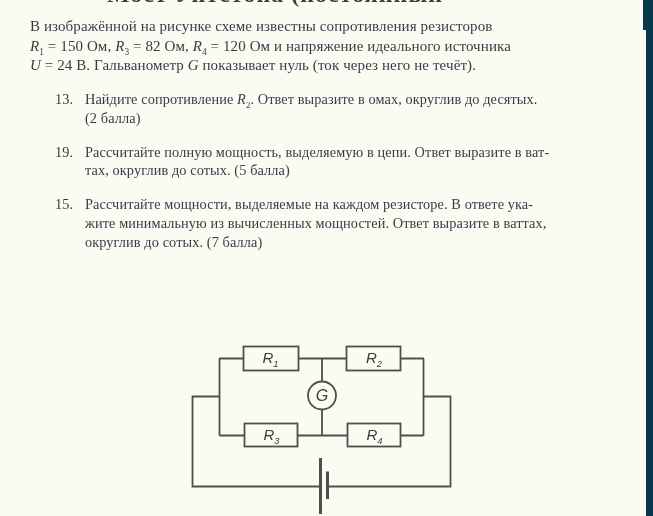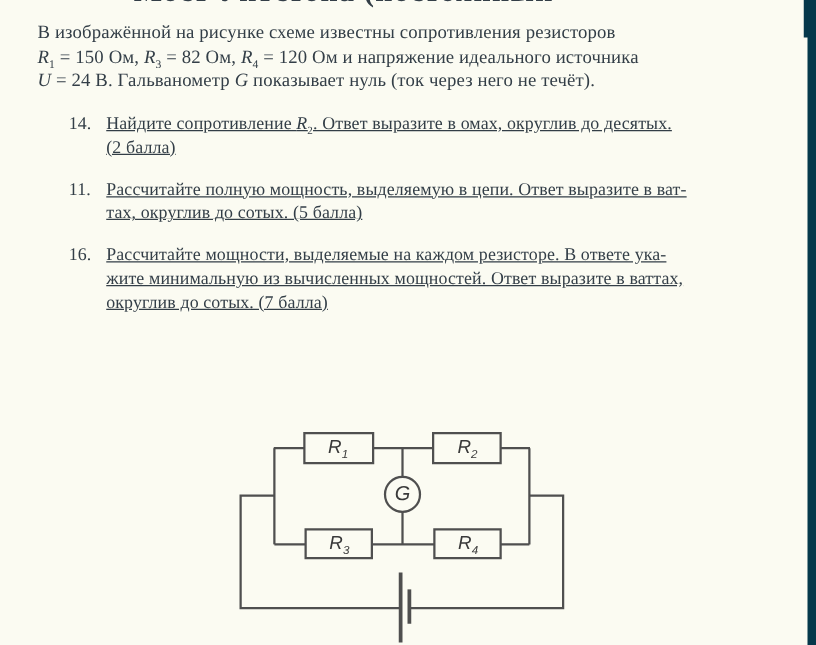--- a/index.html
+++ b/index.html
@@ -32,21 +32,21 @@
     font-size: 15px; line-height: 19.5px; margin: 0;
     white-space: pre-line; text-align: left; letter-spacing: 0.1px;
   }
   .problems {
     position: absolute; left: 55px; top: 90px; width: 575px;
     margin: 0; padding: 0; list-style: none;
     font-size: 14.3px; line-height: 18.8px; letter-spacing: 0.1px;
   }
   .problems li { display: flex; margin-bottom: 15px; }
   .problems .num { flex: 0 0 30px; }
-  .problems .txt { flex: 1 1 auto; white-space: pre-line; text-decoration: underline; }
+  .problems .txt { flex: 1 1 auto; white-space: pre-line; }
   sub { font-size: 0.62em; line-height: 0; }
   i { font-style: italic; }
   
   .figure {
     position: absolute; left: 125px; top: 339px; width: 340px; height: 180px;
   }
   .figure svg { position: absolute; left: 0; top: 0; }
   .rlabel, .glabel {
     position: absolute; text-align: center;
     font-family: "Liberation Sans", sans-serif; font-style: italic;
@@ -70,31 +70,31 @@
 
   <div class="accent-notch" style="background: rgb(5, 56, 75);"></div>
   <div class="accent-bar" style="background: rgb(5, 56, 75);"></div>
 
   <p class="intro">В изображённой на рисунке схеме известны сопротивления резисторов
 <i>R</i><sub>1</sub> = 150 Ом, <i>R</i><sub>3</sub> = 82 Ом, <i>R</i><sub>4</sub> = 120 Ом и напряжение идеального источника
 <i>U</i> = 24 В. Гальванометр <i>G</i> показывает нуль (ток через него не течёт).</p>
 
   <ol class="problems">
     <li>
-      <span class="num">14.</span>
+      <span class="num">13.</span>
       <span class="txt">Найдите сопротивление <i>R</i><sub>2</sub>. Ответ выразите в омах, округлив до десятых.
 (2 балла)</span>
     </li>
     <li>
-      <span class="num">11.</span>
+      <span class="num">19.</span>
       <span class="txt">Рассчитайте полную мощность, выделяемую в цепи. Ответ выразите в ват-
 тах, округлив до сотых. (5 балла)</span>
     </li>
     <li>
-      <span class="num">16.</span>
+      <span class="num">15.</span>
       <span class="txt">Рассчитайте мощности, выделяемые на каждом резисторе. В ответе ука-
 жите минимальную из вычисленных мощностей. Ответ выразите в ваттах,
 округлив до сотых. (7 балла)</span>
     </li>
   </ol>
 
   <div class="figure">
     <svg width="340" height="180" viewBox="0 0 340 180">
       <g fill="none" stroke-width="1.8" style="stroke: rgb(79, 79, 79);">
 

